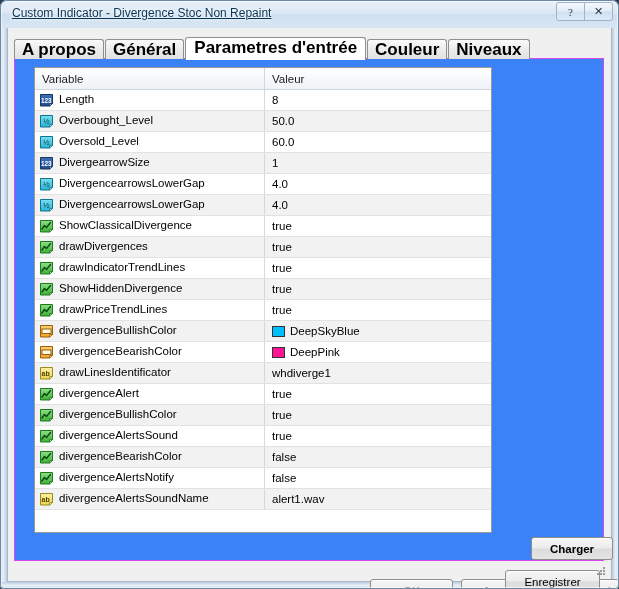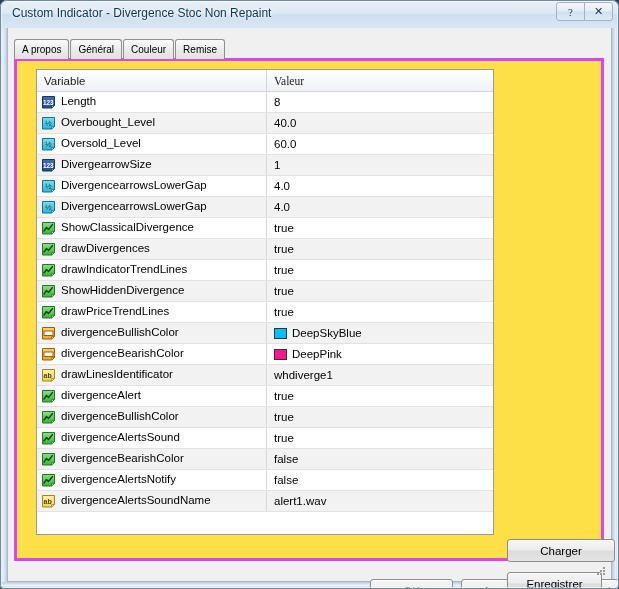--- a/index.html
+++ b/index.html
@@ -70,20 +70,21 @@
     z-index: 10;
   }
   #title-text {
     position: absolute;
     left: 11px;
     top: 5px;
     font-size: 12px;
     color: #0b3556;
     white-space: nowrap;
     text-shadow: 0 0 3px rgba(255,255,255,0.9), 0 0 5px rgba(255,255,255,0.8);
+    text-decoration: underline;
   }
   .caption-buttons {
     position: absolute;
     right: 5px;
     top: 1px;
     display: flex;
     gap: 0;
     z-index: 12;
   }
   .cap-btn {
@@ -127,48 +128,49 @@
     align-items: flex-end;
     z-index: 3;
   }
   .tab {
     position: relative;
     box-sizing: border-box;
     height: 20px;
     padding: 0 7px;
     margin-right: 1px;
     display: flex;
-    align-items: center;
-    font-size: 10px;
+    align-items: flex-start;
+    font-size: 17px;
     color: #000;
     background: linear-gradient(to bottom, #fafafa 0%, #ececec 50%, #e1e1e1 100%);
     border: 1px solid #8f8f8f;
     border-bottom: none;
     border-radius: 3px 3px 0 0;
     white-space: nowrap;
     cursor: default;
+    font-weight: bold;
   }
   .tab.active {
     height: 23px;
     background: #ffffff;
     border-color: #8f8f8f;
     z-index: 5;
     margin-bottom: -1px;
     padding: 0 8px;
   }
 
   
   #tabpanel {
     position: absolute;
     left: 6px;
     top: 30px;
     width: 590px;
     height: 503px;
-    background: #fde047;
-    border: 3px solid #d946ef;
+    background: #3b82f6;
+    border: 1px solid #d946ef;
     box-sizing: border-box;
     z-index: 2;
   }
 
   
   #grid-wrap {
     position: absolute;
     left: 19px;
     top: 8px;
     width: 458px;
@@ -189,21 +191,21 @@
     height: 21px;
     font-weight: normal;
     text-align: left;
     background: linear-gradient(to bottom, #ffffff 0%, #f6f8fa 50%, #eef2f6 100%);
     border-bottom: 1px solid #cfd6dd;
     border-right: 1px solid #cfd6dd;
     padding: 0 0 0 7px;
     color: #1a1a1a;
     vertical-align: middle;
   }
-  table.grid th:last-child { border-right: none; font-family: Liberation Serif, serif; }
+  table.grid th:last-child { border-right: none; }
   table.grid td {
     height: 20px;
     border-bottom: 1px solid #e2e2e2;
     border-right: 1px solid #d8d8d8;
     padding: 0;
     vertical-align: middle;
     overflow: hidden;
     white-space: nowrap;
   }
   table.grid td:last-child { border-right: none; }
@@ -256,24 +258,25 @@
     color: #000;
     display: flex;
     align-items: center;
     justify-content: center;
     cursor: default;
     box-shadow: inset 0 1px 0 rgba(255,255,255,0.85);
     white-space: nowrap;
   }
   #btn-charger {
     position: absolute;
-    left: 490px;
+    left: 516px;
     top: 478px;
-    width: 108px;
+    width: 82px;
     height: 23px;
+    font-weight: bold;
   }
   #btn-enregistrer {
     position: absolute;
     left: 490px;
     top: 511px;
     width: 95px;
     height: 23px;
   }
 
   
@@ -382,21 +385,21 @@
                         <path d="M1.5 1.5 H13.5 V10.5 L10.5 13 H1.5 Z" fill="url(#g_double)" stroke="#13738c" stroke-width="1"></path>
                         <path d="M13.5 10.5 L10.5 10.5 L10.5 13 Z" fill="#d8f5fb" stroke="#13738c" stroke-width="0.8" stroke-linejoin="round"></path>
                         <text x="7.3" y="10.2" font-family="Liberation Sans, sans-serif" font-size="8" text-anchor="middle" fill="#0b3d4c">½</text>
                       </svg>
                     </span>
                     <span class="var-label">Overbought_Level</span>
                   </div>
                 </td>
                 <td>
                   <div class="cell-val">
-                    <span>40.0</span>
+                    <span>50.0</span>
                   </div>
                 </td>
               </tr>
               <tr>
                 <td>
                   <div class="cell-var">
                     <span class="ticon">
                       <svg width="15" height="14" viewBox="0 0 15 14">
                         <defs>
                           <linearGradient id="g_double" x1="0" y1="0" x2="0" y2="1">
@@ -853,25 +856,28 @@
       <div id="btn-enregistrer" class="btn">Enregistrer</div>
     </div>
 
     <div id="tabstrip">
         <div class="tab">
           <span>A propos</span>
         </div>
         <div class="tab">
           <span>Général</span>
         </div>
+        <div class="tab active">
+          <span>Parametres d'entrée</span>
+        </div>
         <div class="tab">
           <span>Couleur</span>
         </div>
         <div class="tab">
-          <span>Remise</span>
+          <span>Niveaux</span>
         </div>
       </div>
 
     <div id="btn-ok" class="btn">OK</div>
     <div id="btn-annuler" class="btn">Annuler</div>
     <div id="btn-reset" class="btn">Remise a zéro</div>
 
     <svg id="grip" viewBox="0 0 12 12">
       <g fill="#9a9a9a">
         <rect x="8" y="8" width="2" height="2"></rect>

